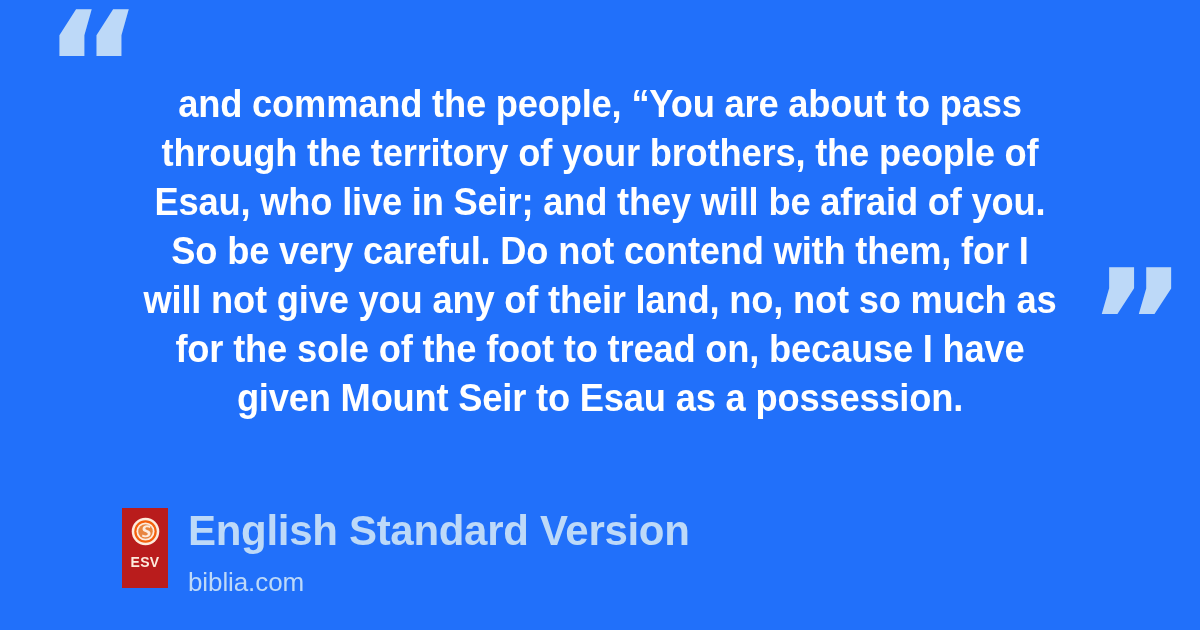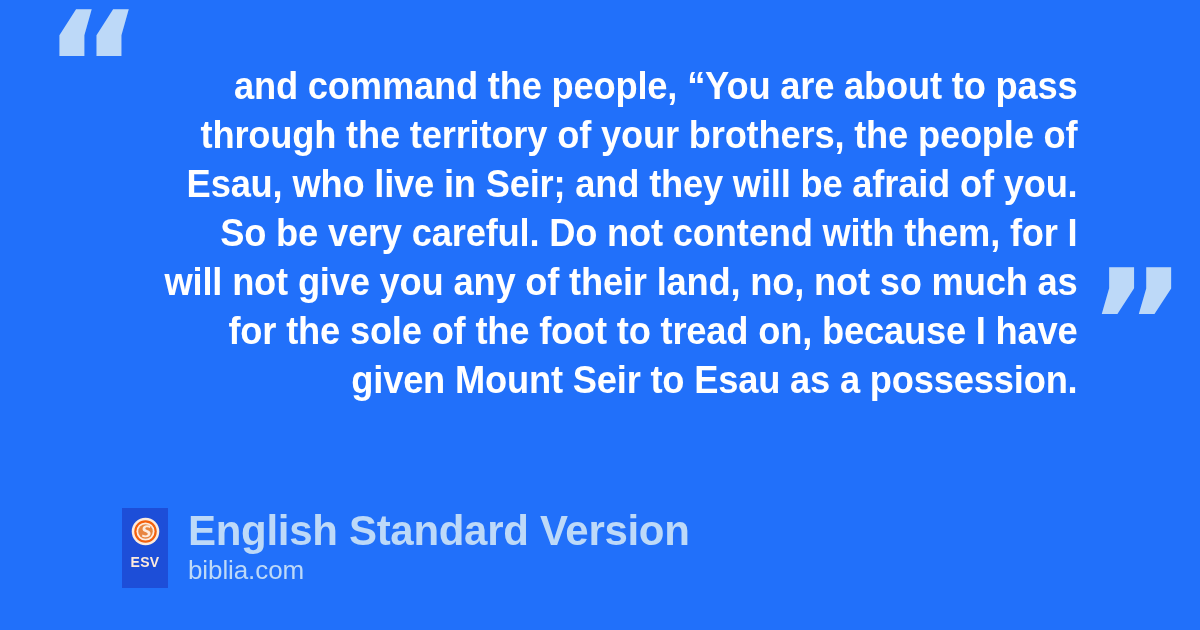--- a/index.html
+++ b/index.html
@@ -38,23 +38,23 @@
   }
   #quote-close {
     left: 1088px;
     top: 250px;
   }
 
   
   #quote-block {
     position: absolute;
     left: 100px;
-    top: 62px;
+    top: 80px;
     width: 1000px;
-    text-align: right;
+    text-align: center;
   }
   #quote-text {
     margin: 0;
     color: #ffffff;
     font-family: "Liberation Sans Narrow", "Liberation Sans", sans-serif;
     font-weight: 700;
     font-size: 38px;
     line-height: 49px;
     letter-spacing: -0.2px;
     transform: scaleX(0.955);
@@ -67,21 +67,21 @@
     position: absolute;
     left: 122px;
     top: 508px;
     display: flex;
     align-items: flex-start;
   }
 
   #logo-badge {
     width: 46px;
     height: 80px;
-    background: #1d4ed8;
+    background: #b91c1c;
     display: flex;
     flex-direction: column;
     align-items: center;
     justify-content: flex-start;
     padding-top: 9px;
     box-sizing: border-box;
     flex: 0 0 auto;
   }
   #logo-seal {
     width: 29px;
@@ -97,20 +97,21 @@
     letter-spacing: 0.4px;
     line-height: 1;
   }
 
   #footer-text {
     margin-left: 20px;
     display: flex;
     flex-direction: column;
     justify-content: flex-start;
     padding-top: 1px;
+    gap: 12px;
   }
   #edition-name {
     color: #bdd9f8;
     font-family: "Liberation Sans Narrow", "Liberation Sans", sans-serif;
     font-weight: 700;
     font-size: 42px;
     line-height: 44px;
     letter-spacing: -0.3px;
     white-space: nowrap;
   }

